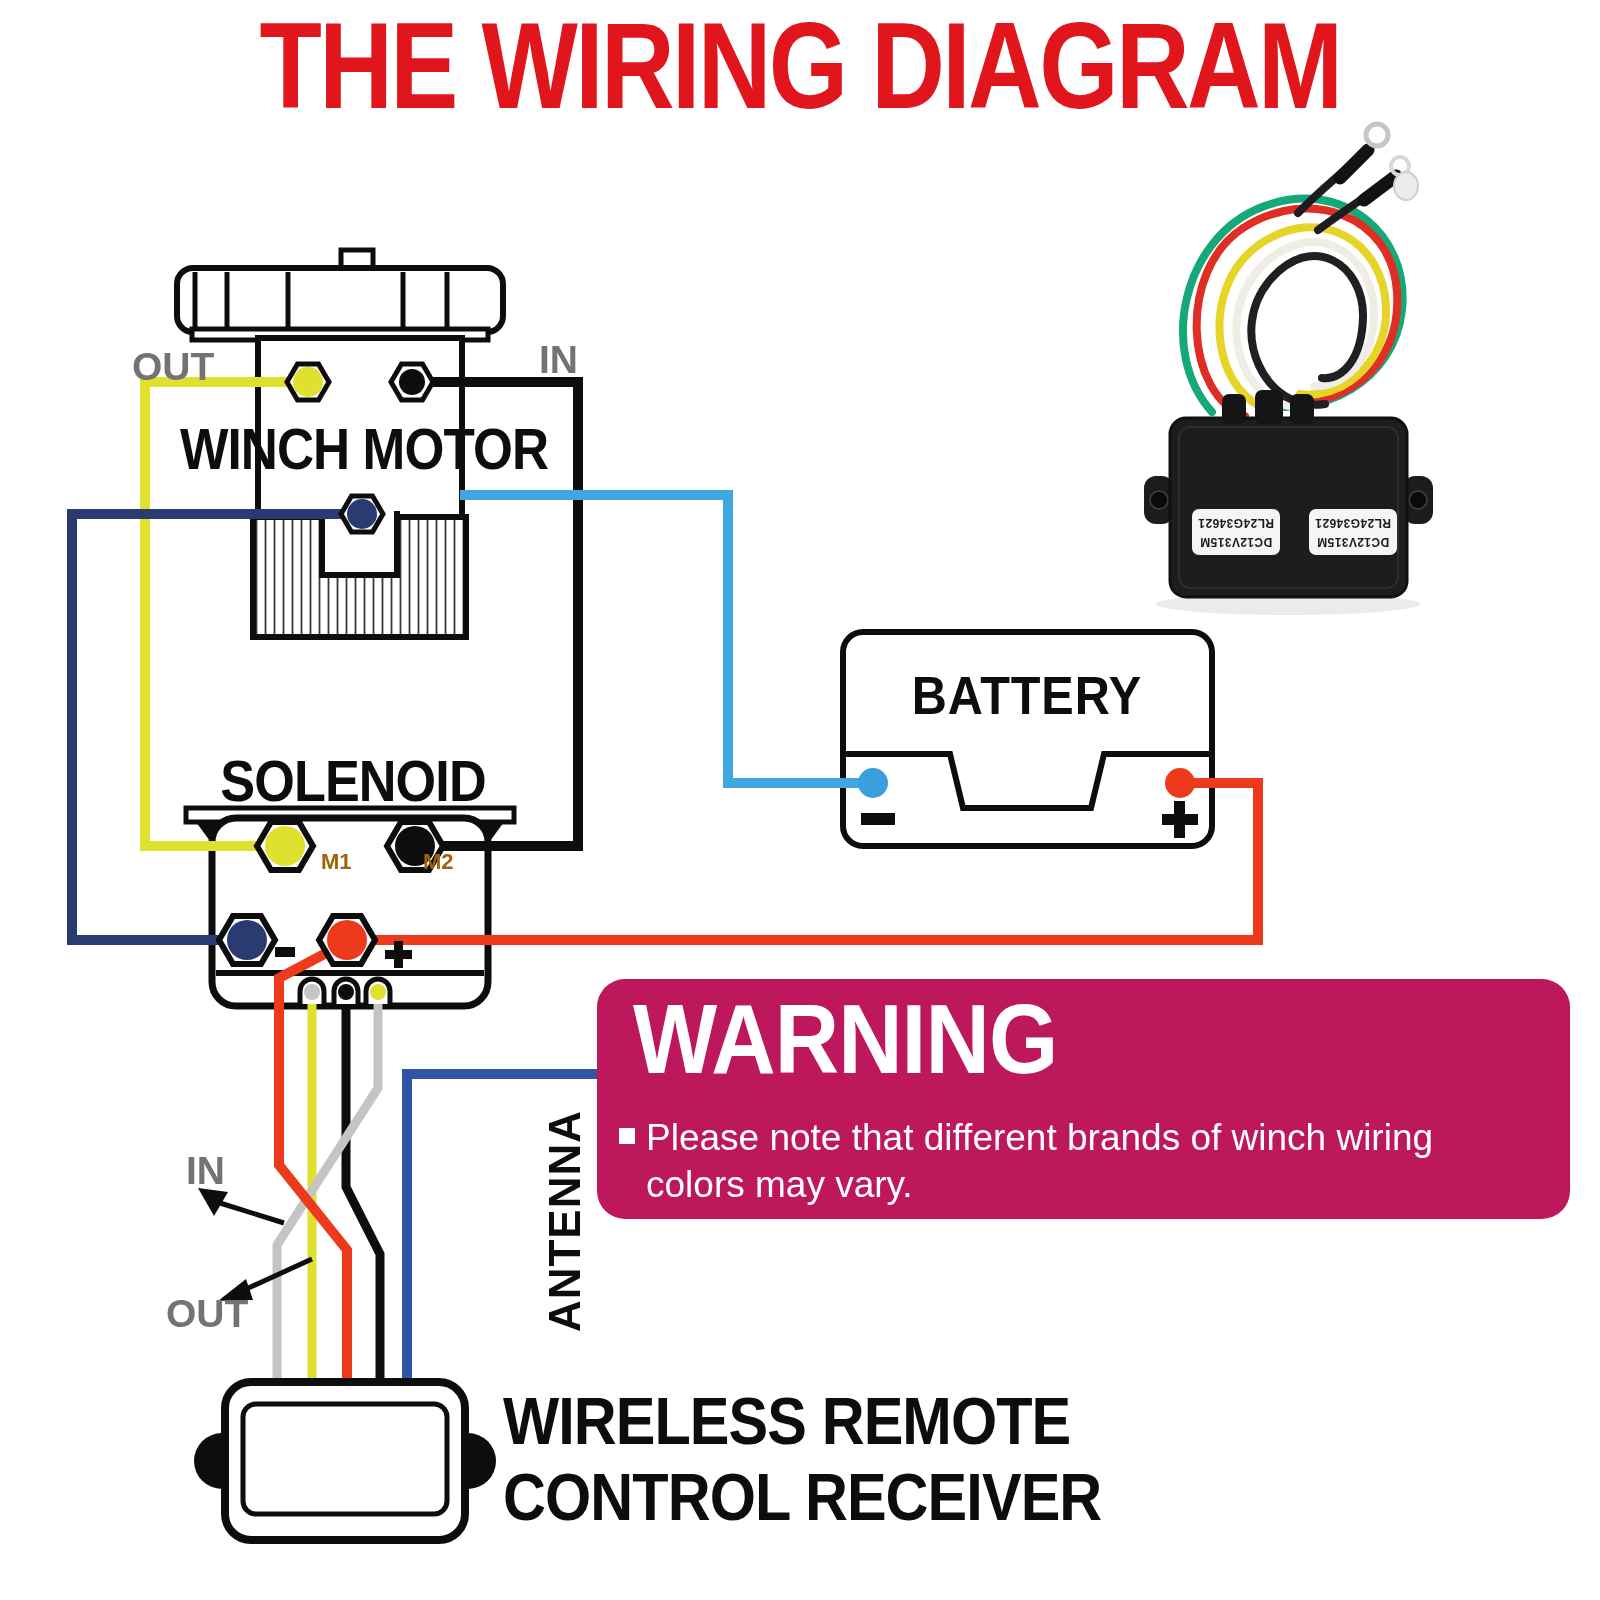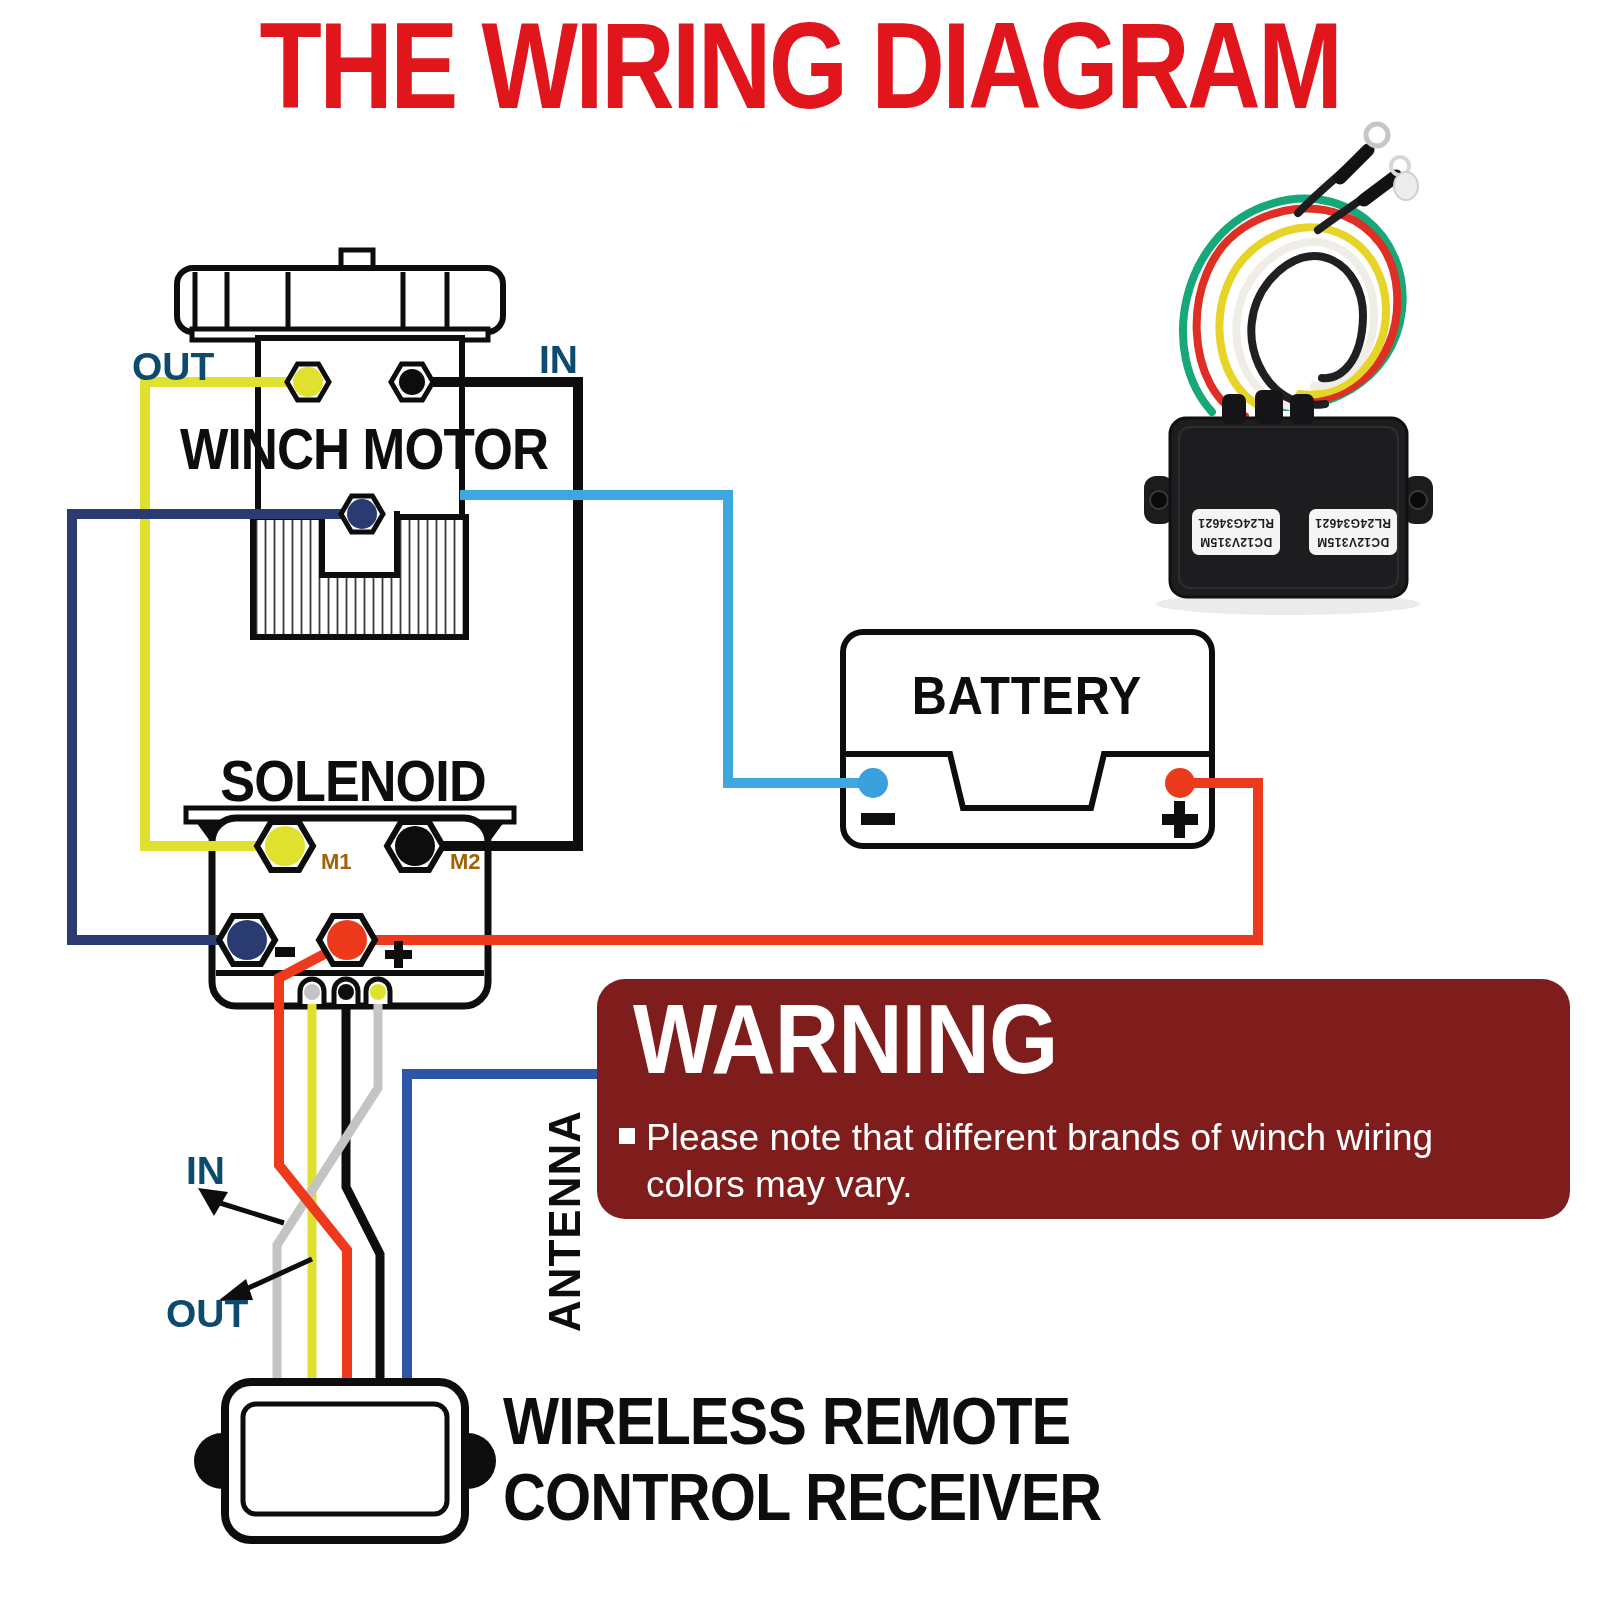--- a/index.html
+++ b/index.html
@@ -11,28 +11,28 @@
   .title{left:0;top:6px;width:1600px;text-align:center;color:#e1151c;
          font-size:116px;font-weight:900;letter-spacing:-3px;line-height:1.05;
          transform:scale(0.88,1.05);}
   .comp-label{color:#0d0d0d;font-weight:900;line-height:1;white-space:nowrap;}
   .cond-c{transform:scaleX(0.9);transform-origin:center;}
 
   .motor-label{left:138px;top:421px;width:452px;text-align:center;font-size:57px;letter-spacing:-1px;}
   .solenoid-label{left:203px;top:752px;width:300px;text-align:center;font-size:58px;letter-spacing:-1px;}
   .battery-label{left:877px;top:668px;width:300px;text-align:center;font-size:54px;letter-spacing:1px;}
 
-  .small-port{color:#0c4a6e;font-weight:800;font-size:39px;line-height:1;white-space:nowrap;}
+  .small-port{color:#737373;font-weight:800;font-size:39px;line-height:1;white-space:nowrap;}
   .tiny-label{color:#a16207;font-weight:700;font-size:22px;line-height:1;white-space:nowrap;}
 
   .antenna{left:287px;top:1196px;width:300px;text-align:center;color:#0d0d0d;
            font-weight:800;font-size:44px;letter-spacing:1px;white-space:nowrap;
            transform:translate(128px,0) rotate(-90deg);}
 
-  .warning-panel{left:597px;top:979px;width:973px;height:240px;background:#7f1d1d;
+  .warning-panel{left:597px;top:979px;width:973px;height:240px;background:#be185d;
                  border-radius:28px;color:#ffffff;}
   .warning-title{position:absolute;left:36px;top:10px;font-size:99px;font-weight:900;
                  letter-spacing:-1px;line-height:1;transform:scaleX(0.9);transform-origin:left center;}
   .warning-row{position:absolute;left:22px;top:136px;display:flex;}
   .warning-bullet{width:16px;height:16px;background:#ffffff;margin-top:13px;flex:0 0 auto;}
   .warning-note{margin-left:11px;width:790px;font-size:37px;font-weight:400;line-height:1.26;}
 
   .receiver-text{left:503px;top:1384px;width:700px;color:#0d0d0d;font-weight:900;
                  font-size:66px;line-height:1.15;letter-spacing:-1px;
                  transform:scaleX(0.9);transform-origin:left center;white-space:nowrap;}
@@ -178,21 +178,21 @@
   </svg>
 
   <div class="abs title">THE WIRING DIAGRAM</div>
 
   <div class="abs small-port" style="left:132px;top:347px;">OUT</div>
   <div class="abs small-port" style="left:539px;top:340px;">IN</div>
   <div class="abs comp-label motor-label cond-c">WINCH MOTOR</div>
 
   <div class="abs comp-label solenoid-label cond-c">SOLENOID</div>
   <div class="abs tiny-label" style="left:321px;top:851px;">M1</div>
-  <div class="abs tiny-label" style="left:450px;top:851px;">M2</div>
+  <div class="abs tiny-label" style="left:423px;top:851px;">M2</div>
 
   <div class="abs comp-label battery-label cond-c">BATTERY</div>
 
   <div class="abs warning-panel">
     <div class="warning-title">WARNING</div>
     <div class="warning-row">
       <div class="warning-bullet"></div>
       <div class="warning-note">Please note that different brands of winch wiring colors may vary.</div>
     </div>
   </div>

